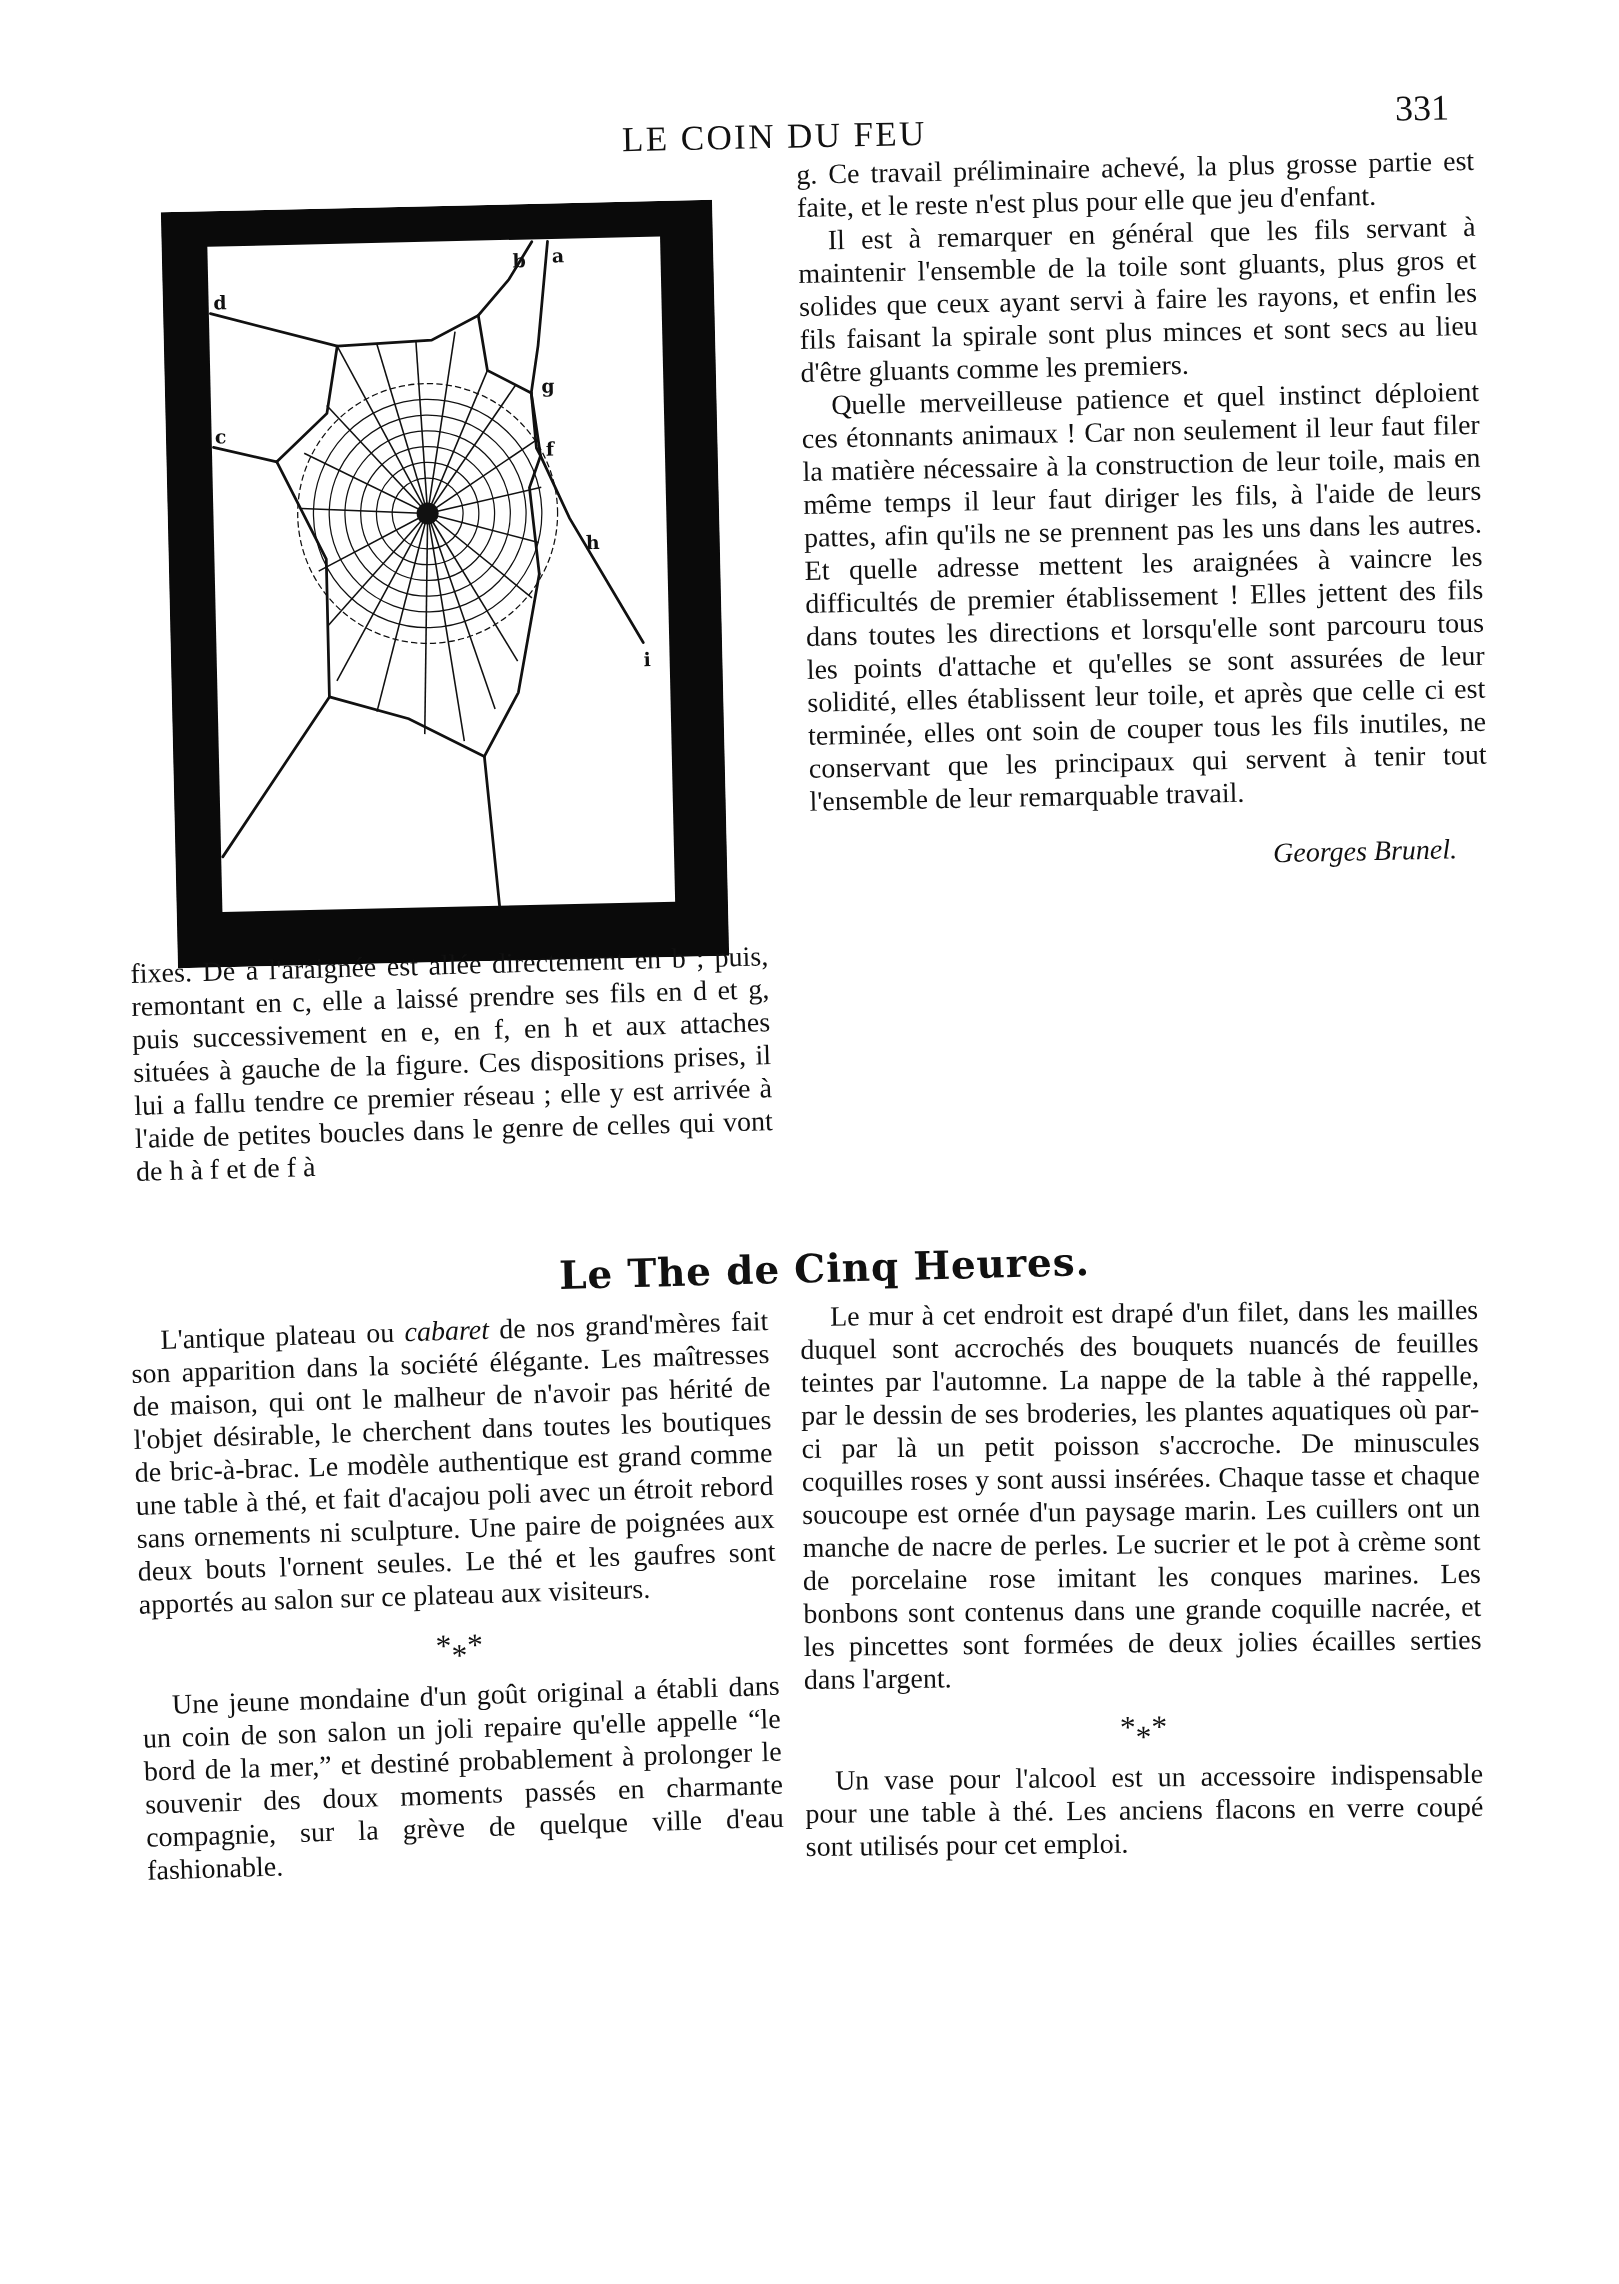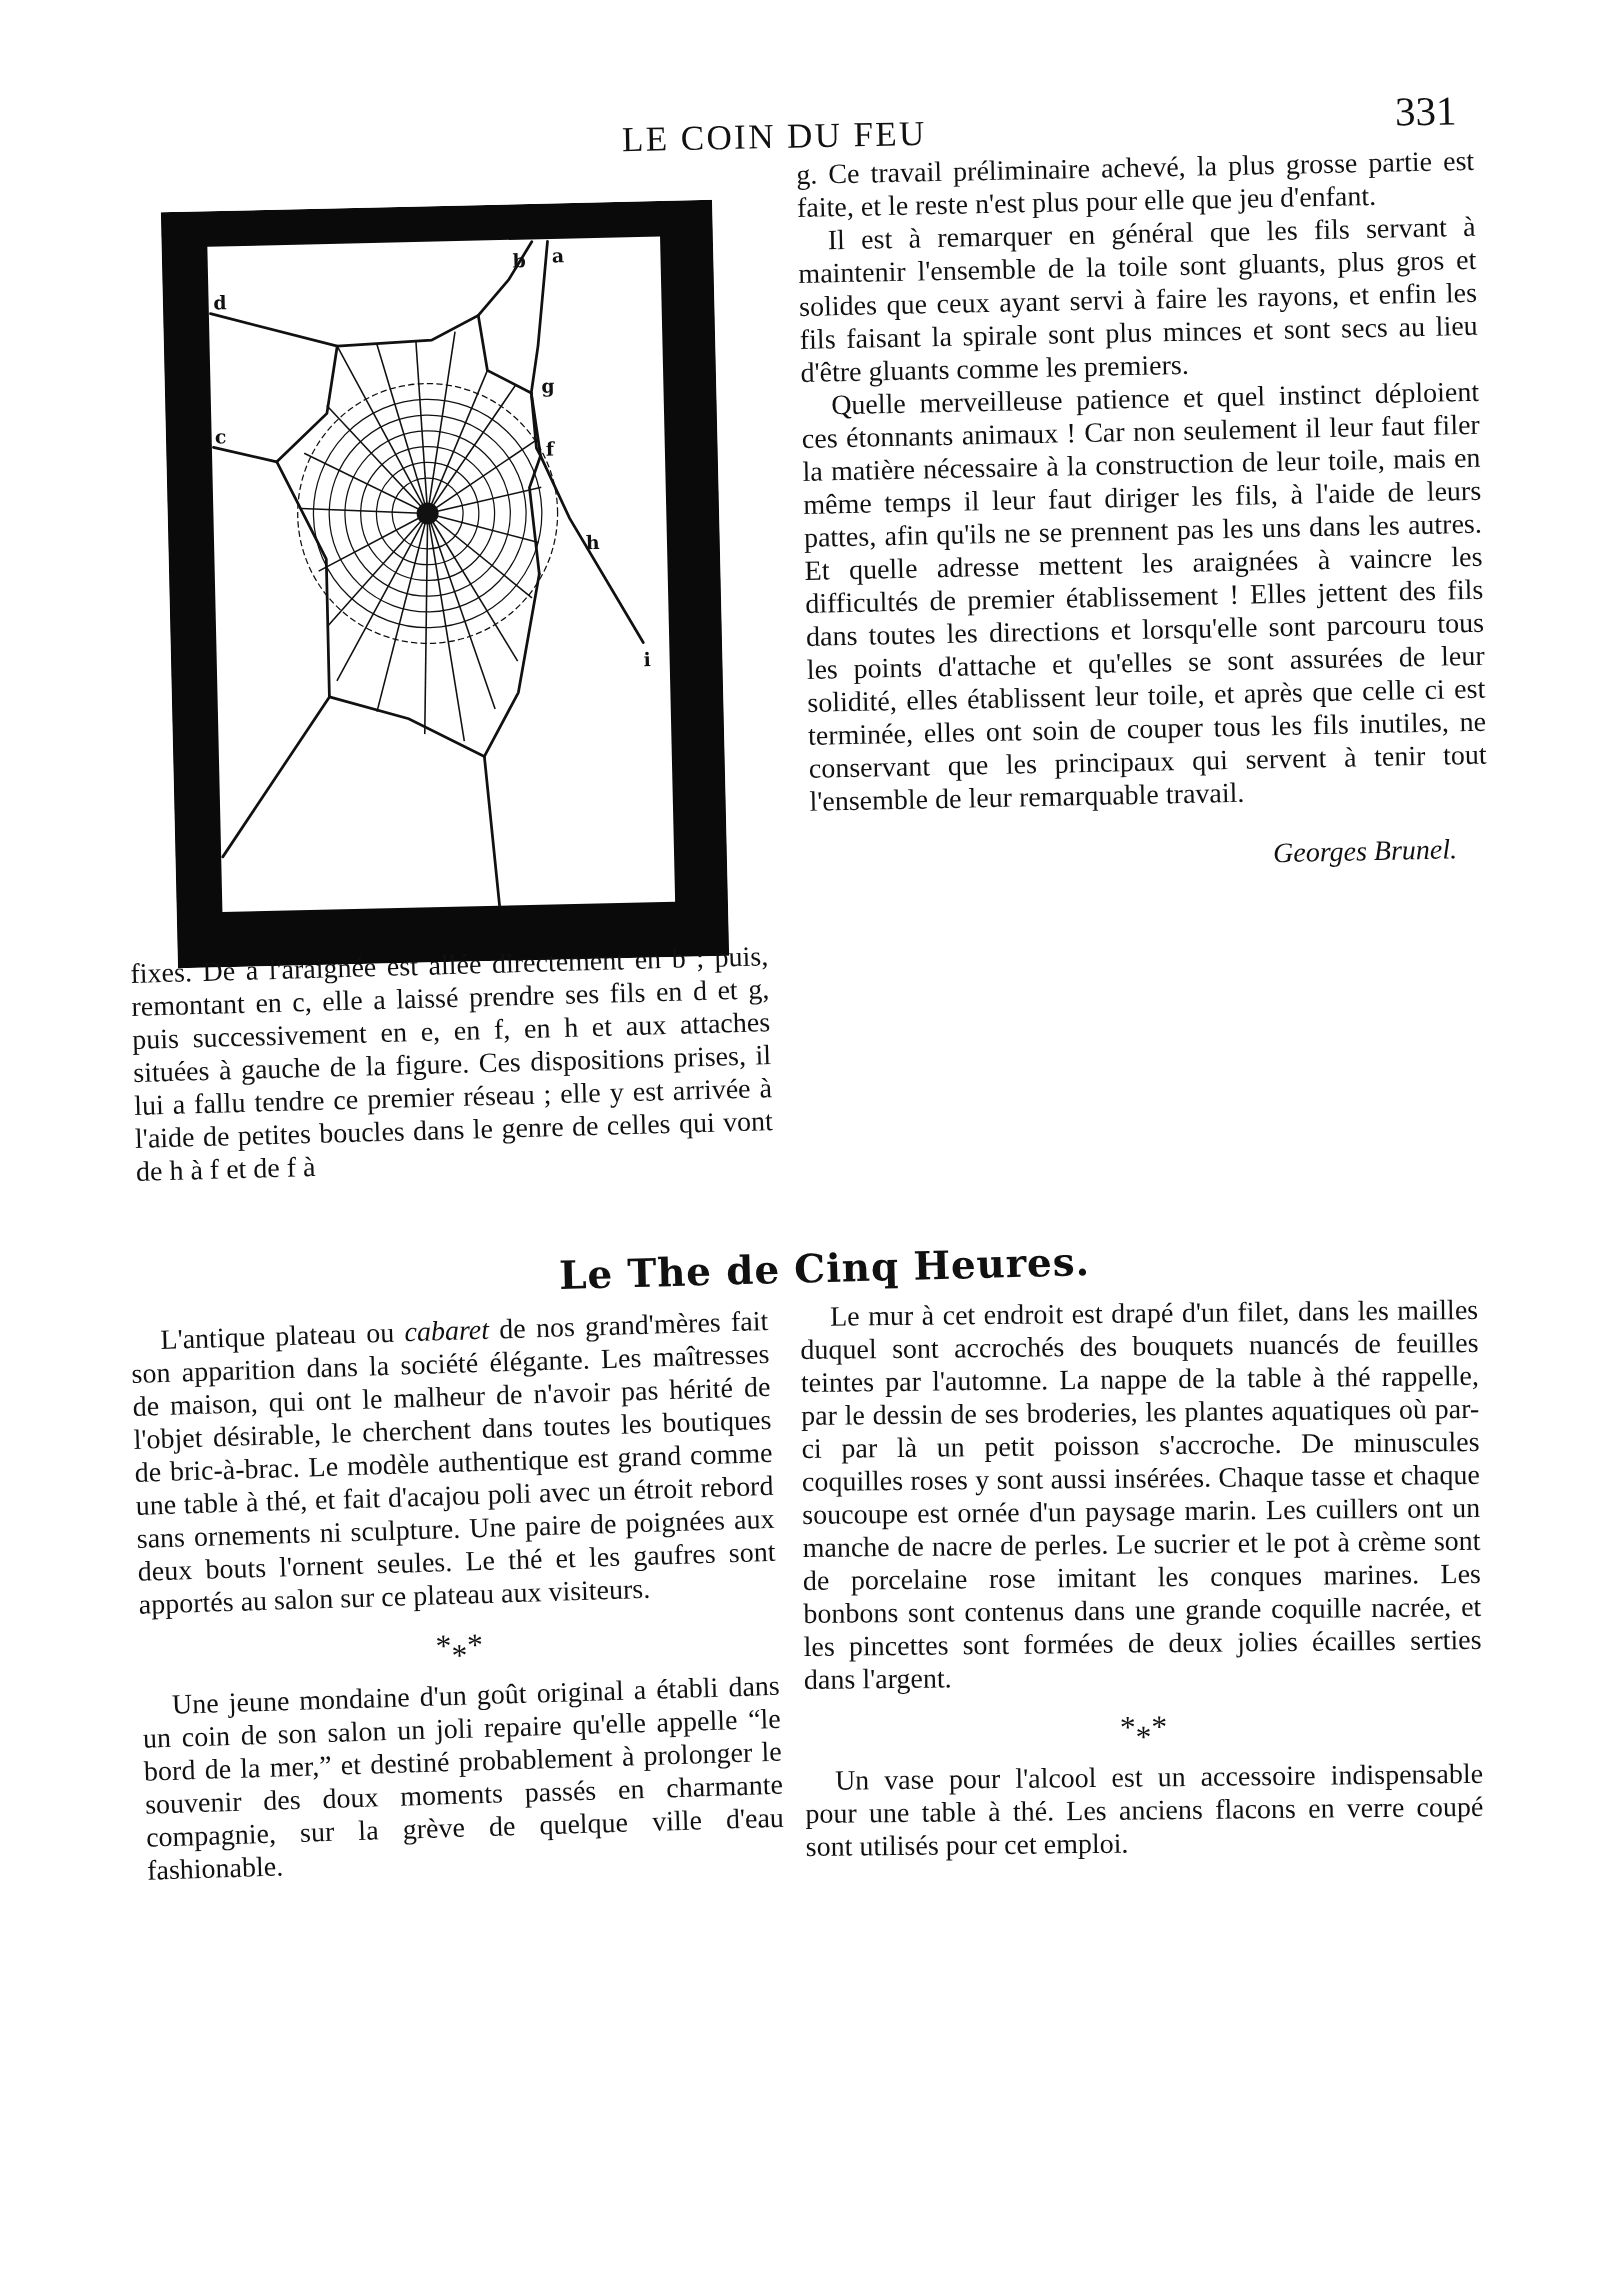--- a/index.html
+++ b/index.html
@@ -1,20 +1,20 @@
 <!DOCTYPE html>
 <html style="font-size:12.6px"><head>
 <meta charset="utf-8">
 <style>
   html,body{margin:0;padding:0;background:#ffffff;}
   body{width:1619px;height:2284px;position:relative;overflow:hidden;
        font-family:"Liberation Serif","DejaVu Serif",serif;color:#111;}
   .page{position:absolute;inset:0;}
   .running-head{position:absolute;left:622px;top:117px;font-size:35px;letter-spacing:2.4px;transform:rotate(-1.2deg);}
-  .folio{position:absolute;left:1395px;top:87px;font-size:41px;transform:rotate(-1deg);}
+  .folio{position:absolute;left:1395px;top:87px;font-size:36px;transform:rotate(-1deg);}
   .figure{position:absolute;left:169px;top:206px;width:552px;height:756px;transform:rotate(-1.3deg);}
   .figure svg{width:100%;height:100%;display:block;}
   .col{position:absolute;font-size:28px;line-height:33px;text-align:justify;}
   .col p{margin:0;text-indent:0;}
   .col p.ind{text-indent:30px;}
   .col-right-top{left:796px;top:158px;width:678px;transform:rotate(-1.2deg);transform-origin:left top;}
   .col-left-caption{left:130px;top:957px;width:638px;transform:rotate(-1.6deg);transform-origin:left top;}
   .signature{display:block;text-align:right;font-style:italic;margin-top:28px;padding-right:31.5px;}
   .article-title{position:absolute;left:559px;top:1245px;font-size:39px;font-weight:bold;
        font-family:"DejaVu Serif",serif;letter-spacing:0.8px;transform:rotate(-1.5deg);}

